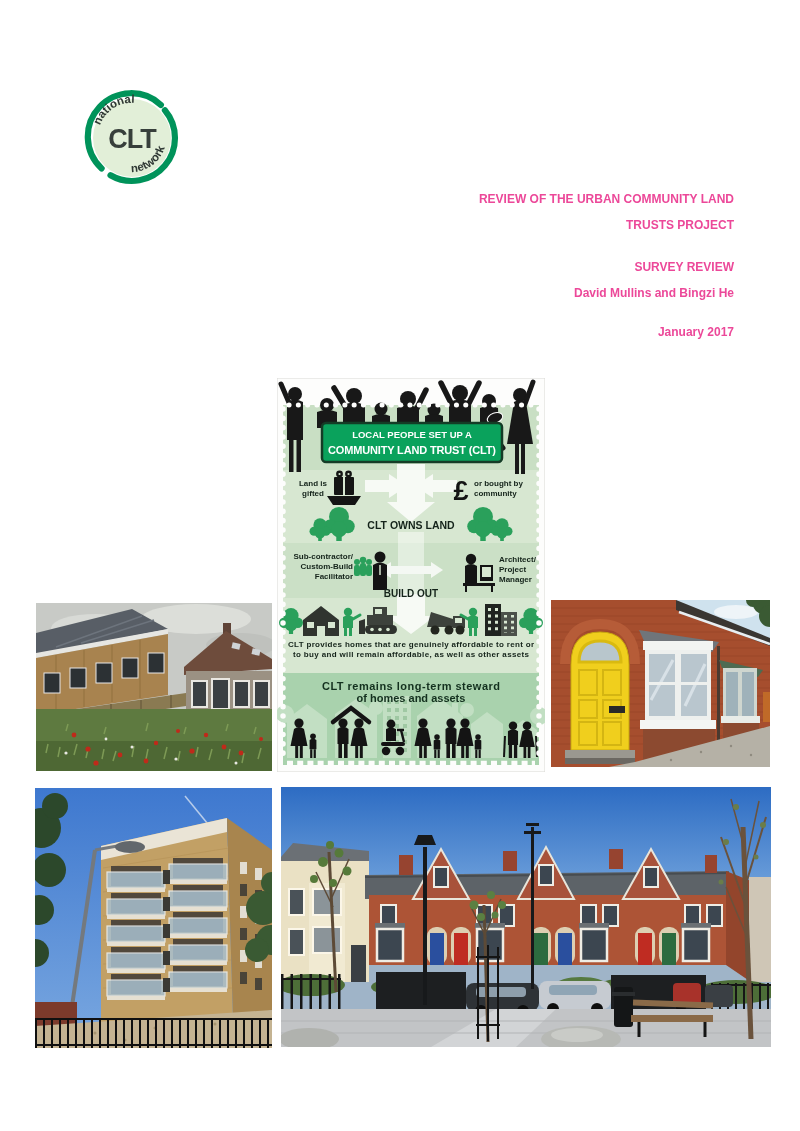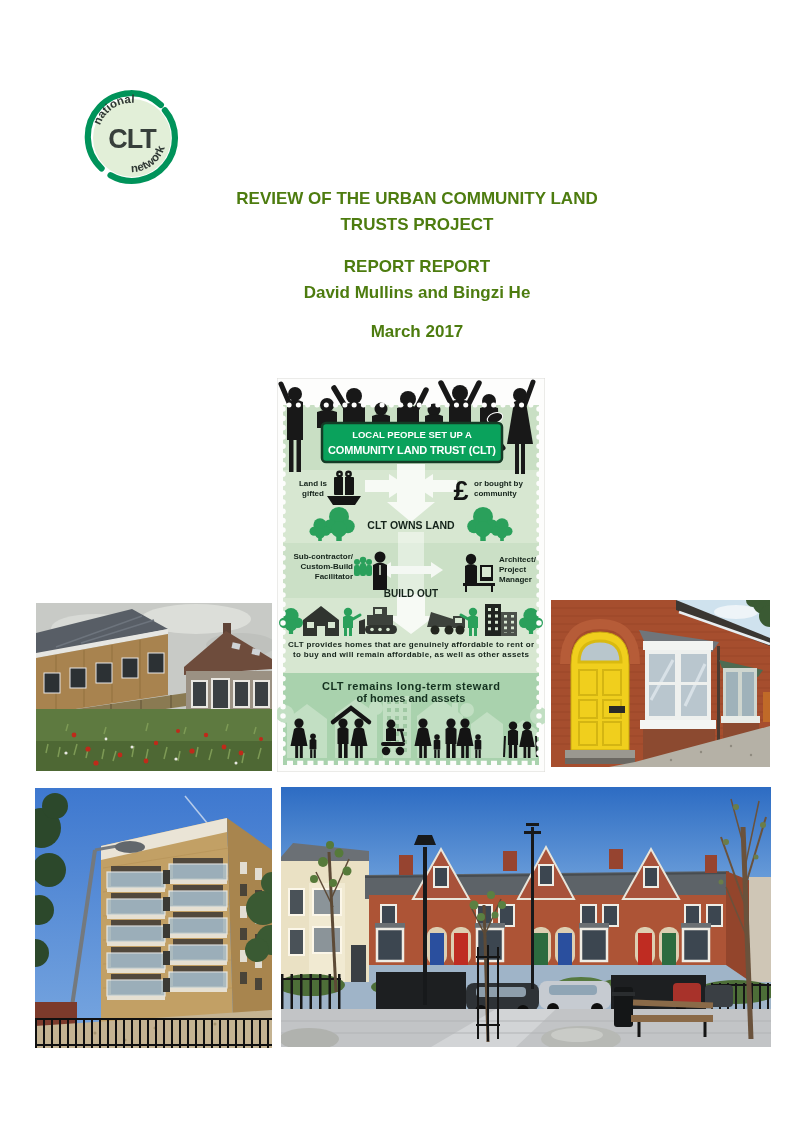--- a/index.html
+++ b/index.html
@@ -1,20 +1,20 @@
 <!DOCTYPE html>
 <html><head>
 <meta charset="utf-8">
 <style>
   html,body{margin:0;padding:0;background:#ffffff;}
   .page{position:relative;width:800px;height:1131px;background:#ffffff;overflow:hidden;
         font-family:"Liberation Sans",sans-serif;}
   .abs{position:absolute;}
-  .title-block{position:absolute;left:100px;top:186px;width:634px;text-align:center;
-               color:#4d7c0f;font-weight:bold;font-size:17px;line-height:26px;}
+  .title-block{position:absolute;left:100px;top:186px;width:634px;text-align:right;
+               color:#ec4899;font-weight:bold;font-size:12px;line-height:26px;}
   .title-block .gap16{margin-top:16px;}
   .title-block .gap12{margin-top:0;}
   .title-block .gap13{margin-top:13px;}
   svg{display:block;}
   svg text{font-family:"Liberation Sans",sans-serif;}
   .photo{position:absolute;}
 </style>
 </head>
 <body>
 
@@ -33,23 +33,23 @@
     </text>
     <text font-size="11.5" font-weight="bold" fill="#2f3834">
       <textPath href="#lg-bot" startOffset="2">network</textPath>
     </text>
     <text x="48" y="58" text-anchor="middle" font-size="27" font-weight="bold" fill="#373f3b" letter-spacing="-1">CLT</text>
   </svg>
 
   <div class="title-block">
     <div>REVIEW OF THE URBAN COMMUNITY LAND</div>
     <div>TRUSTS PROJECT</div>
-    <div class="gap16">REPORT REPORT</div>
+    <div class="gap16">SURVEY REVIEW</div>
     <div class="gap12">David Mullins and Bingzi He</div>
-    <div class="gap13">March 2017</div>
+    <div class="gap13">January 2017</div>
   </div>
 
   <svg class="abs" style="left:277px;top:378px;" width="268" height="394" viewBox="0 0 268 394" role="img">
 
     <rect x="0" y="0" width="268" height="394" fill="#fdfdfc" stroke="#d9d9d5" stroke-width="1"></rect>
 
     <g>
       <rect x="6" y="27" width="256" height="65" fill="#c9dfc4"></rect>
       <rect x="6" y="92" width="256" height="73" fill="#d7e7d1"></rect>
       <rect x="6" y="165" width="256" height="55" fill="#cbe0c6"></rect>

